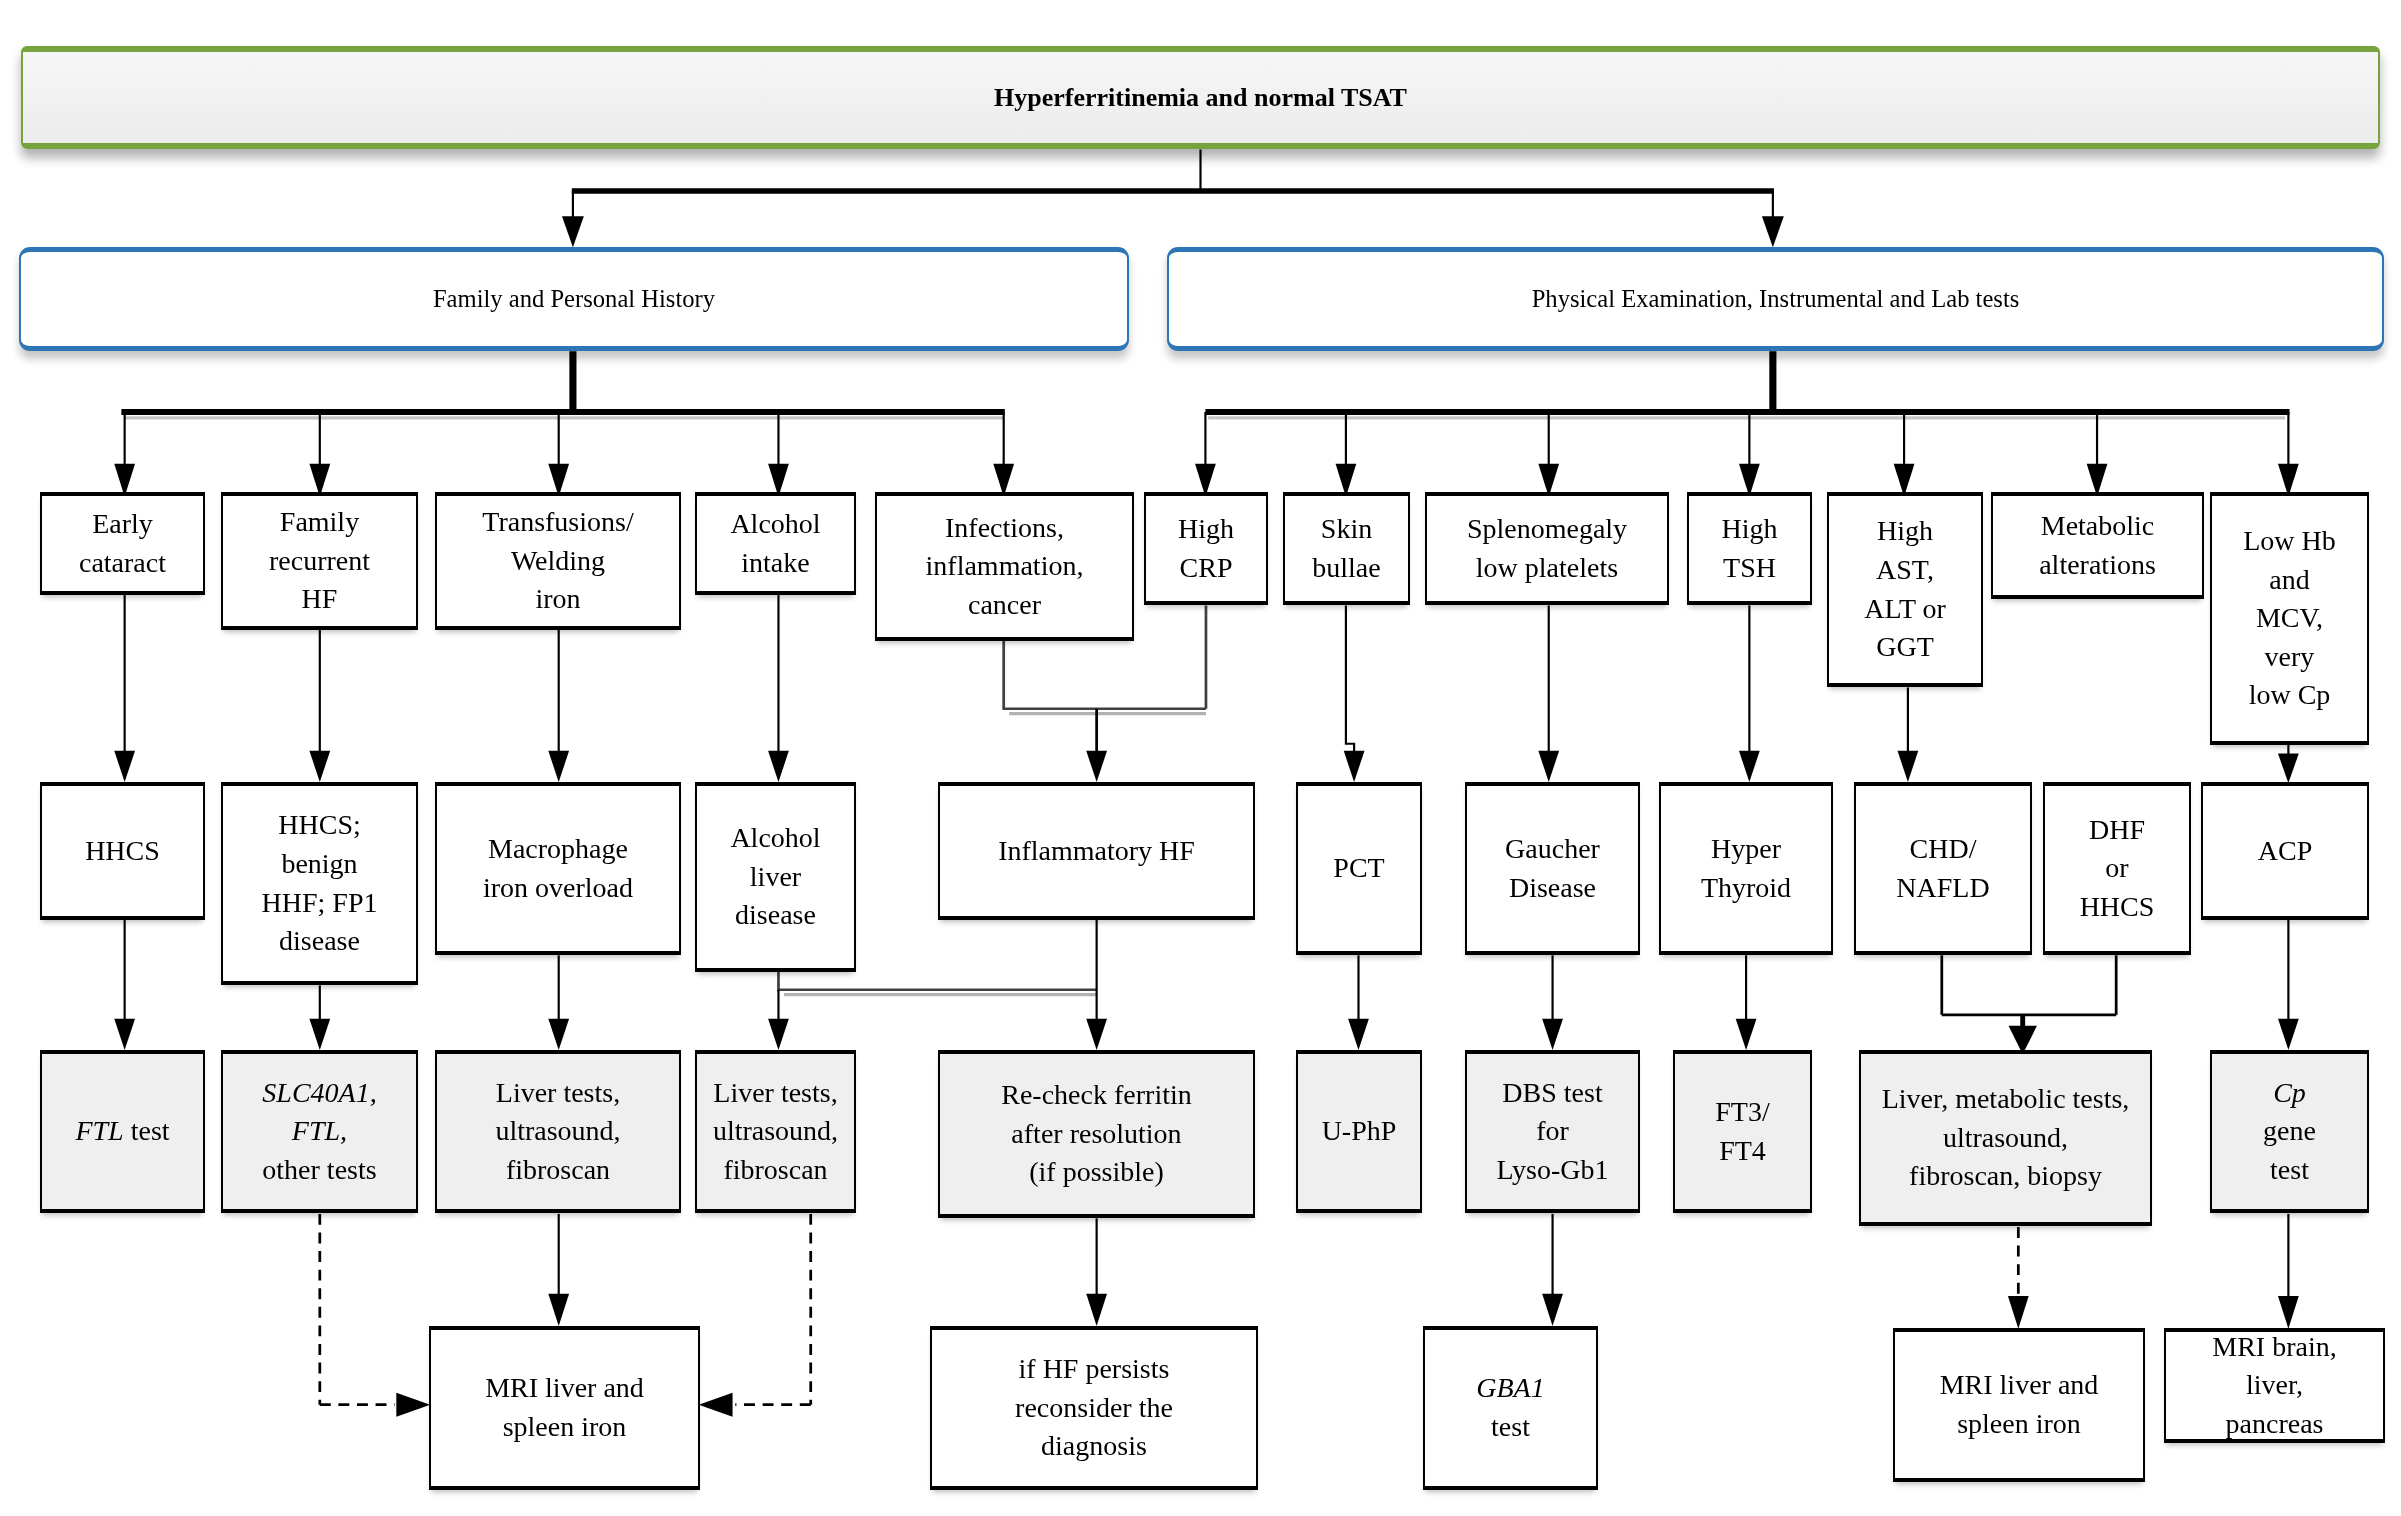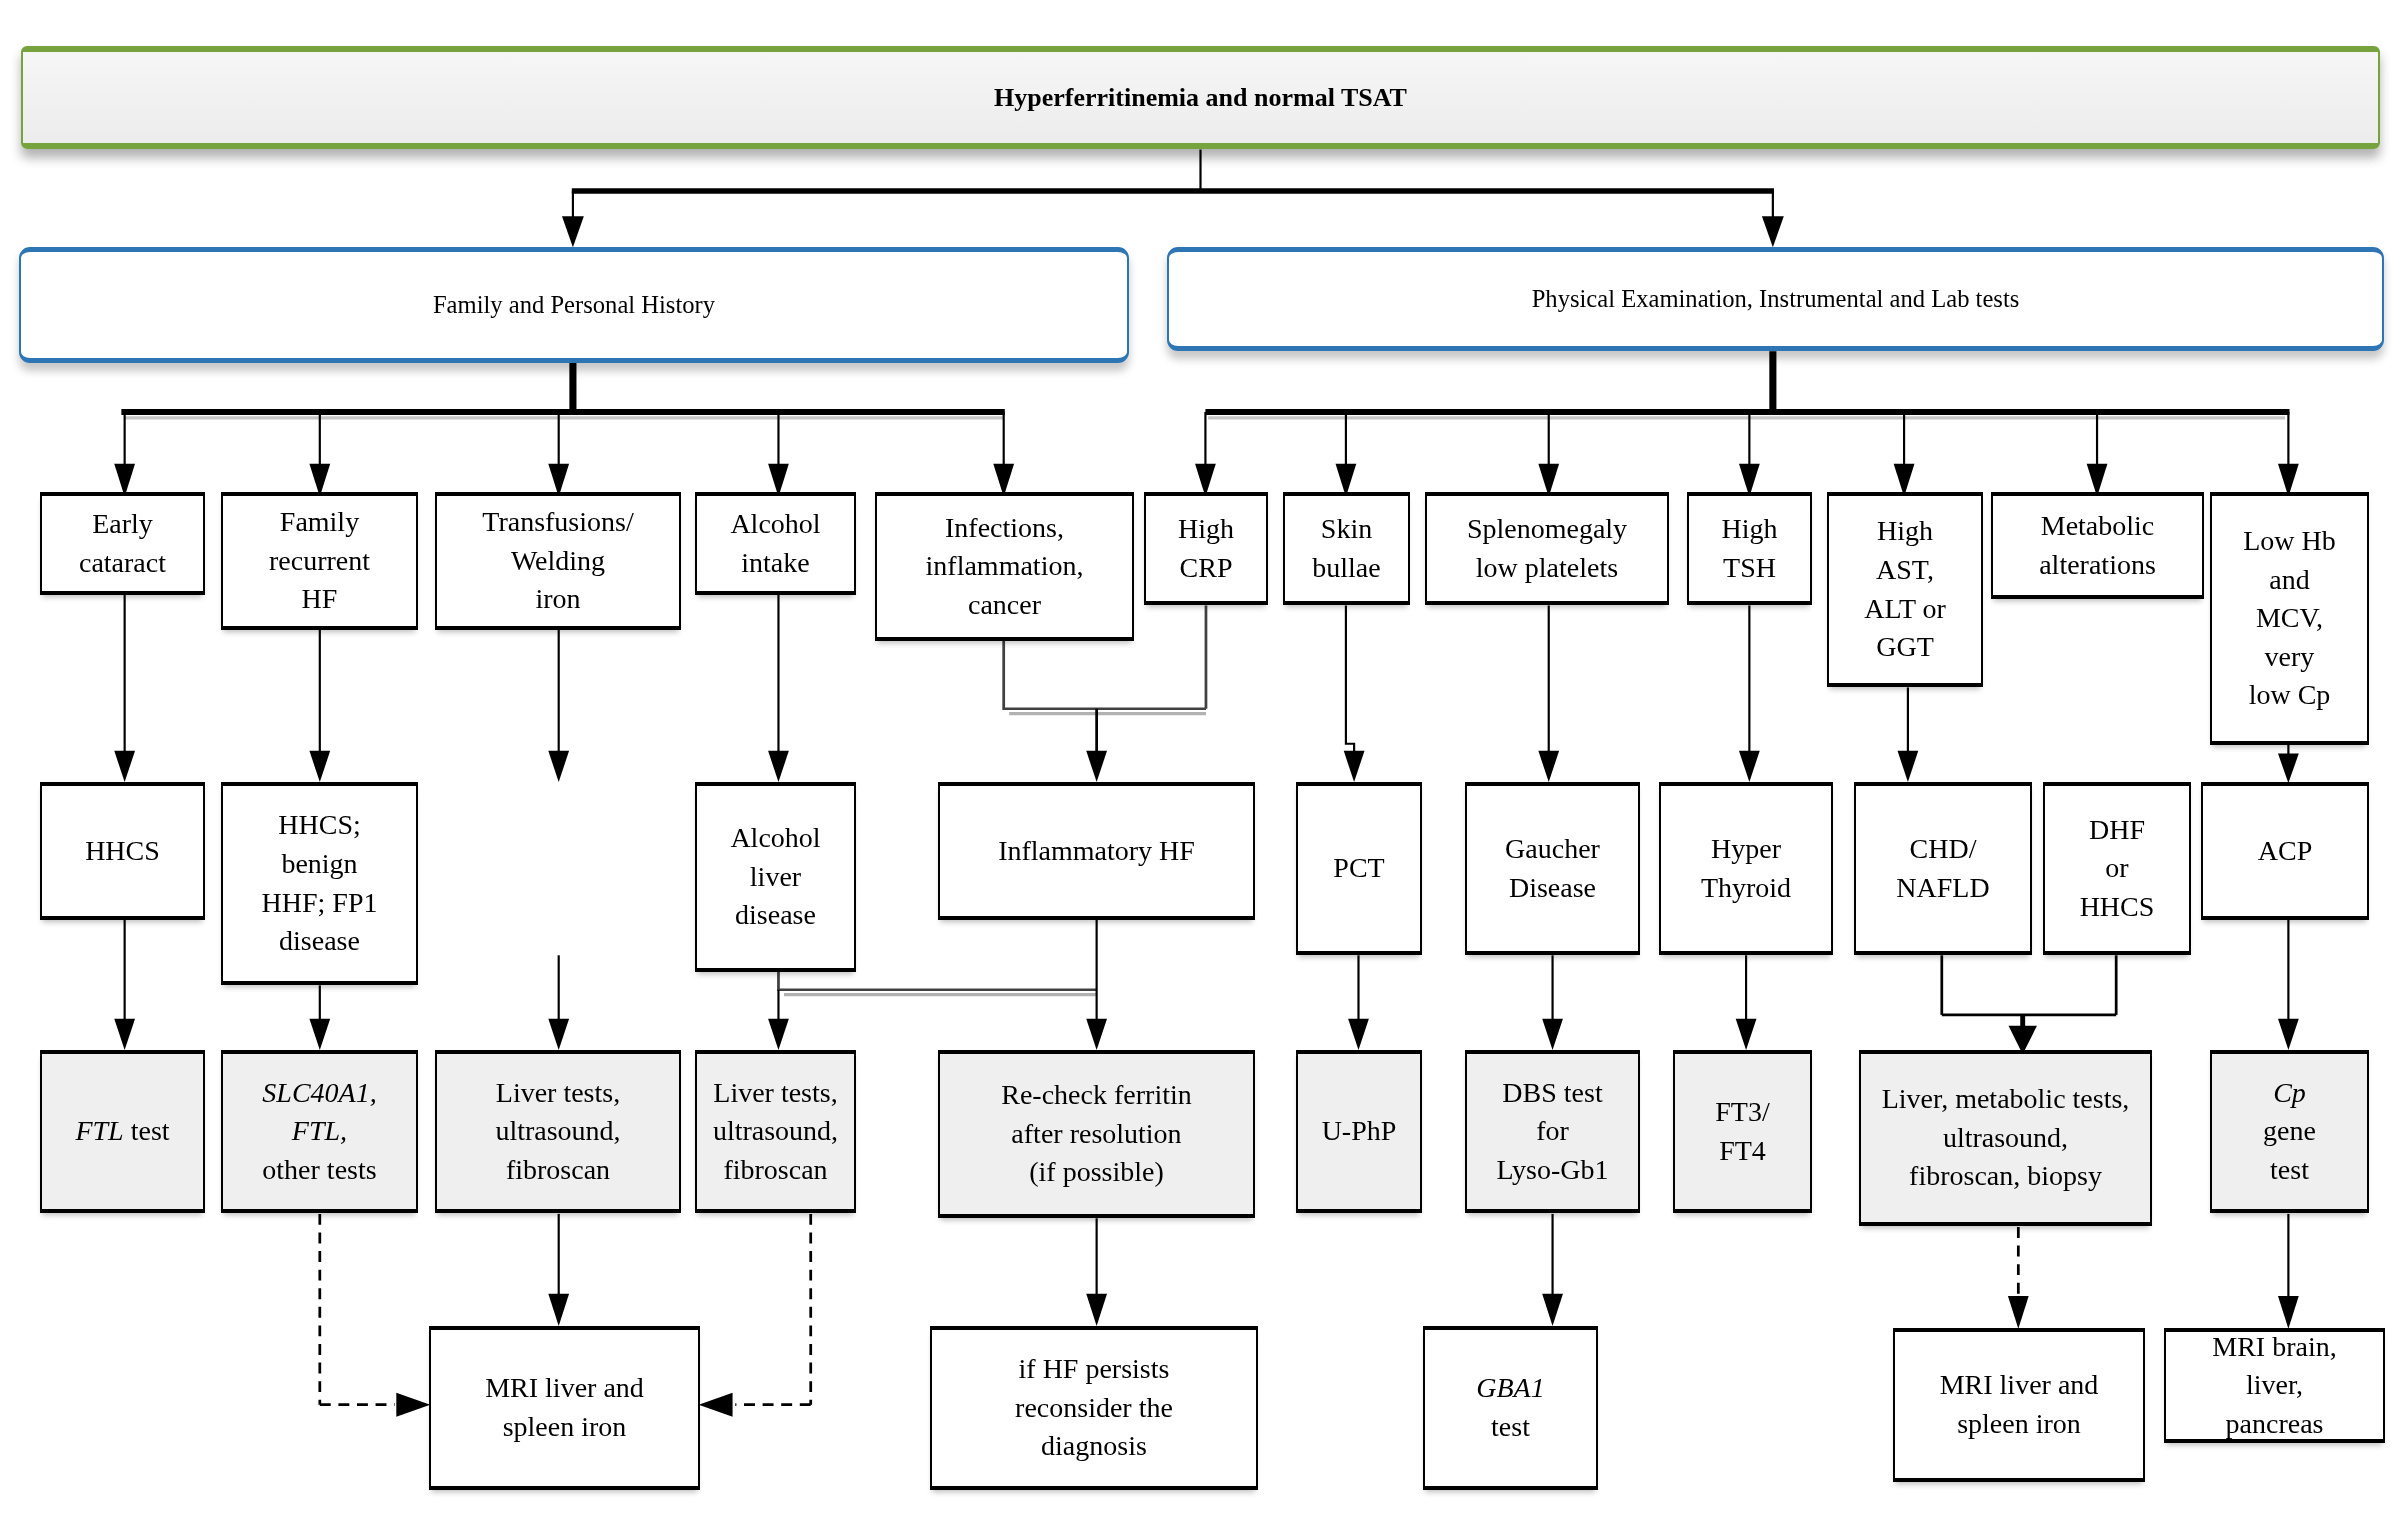--- a/index.html
+++ b/index.html
@@ -15,21 +15,21 @@
   .blk{display:block;}
   .result{background:#efefef;}
   .title-box{border:2.7px solid #76a33e;border-top-width:6px;border-bottom-width:6px;
         border-radius:6px;background:linear-gradient(#f6f6f6,#ececec);
         box-shadow:0 8.7px 11px rgba(0,0,0,0.30);font-weight:bold;font-size:26px;}
   .branch{border:2.2px solid #2e75b6;border-top-width:5.5px;border-bottom-width:5.5px;
         border-radius:11px;background:#fff;box-shadow:0 7.1px 8.7px rgba(0,0,0,0.22);font-size:24.6px;}
 
   
   #n-title{left:21px;top:46px;width:2359px;height:103px}
-  #n-family{left:19px;top:247px;width:1110px;height:116px}
+  #n-family{left:19px;top:247px;width:1110px;height:104px}
   #n-physical{left:1167px;top:247px;width:1217px;height:104px}
   #n-early{left:40px;top:492px;width:165px;height:103px}
   #n-famrec{left:221px;top:492px;width:197px;height:138px}
   #n-transf{left:435px;top:492px;width:246px;height:138px}
   #n-alcint{left:695px;top:492px;width:161px;height:103px}
   #n-infect{left:875px;top:492px;width:259px;height:149px}
   #n-crp{left:1144px;top:492px;width:124px;height:113px}
   #n-skin{left:1283px;top:492px;width:127px;height:113px}
   #n-spleno{left:1425px;top:492px;width:244px;height:113px}
   #n-tsh{left:1687px;top:492px;width:125px;height:113px}
@@ -247,20 +247,24 @@
 
   <div class="node" id="n-hhcs">
     <div class="lbl">HHCS</div>
   </div>
   <div class="node" id="n-hhcsb">
     <div class="lbl">HHCS;
 benign
 HHF; FP1
 disease</div>
   </div>
+  <div class="node" id="n-macro">
+    <div class="lbl">Macrophage
+iron overload</div>
+  </div>
   <div class="node" id="n-alcliv">
     <div class="lbl">Alcohol
 liver
 disease</div>
   </div>
   <div class="node" id="n-inflam">
     <div class="lbl">Inflammatory HF</div>
   </div>
   <div class="node" id="n-pct">
     <div class="lbl">PCT</div>

